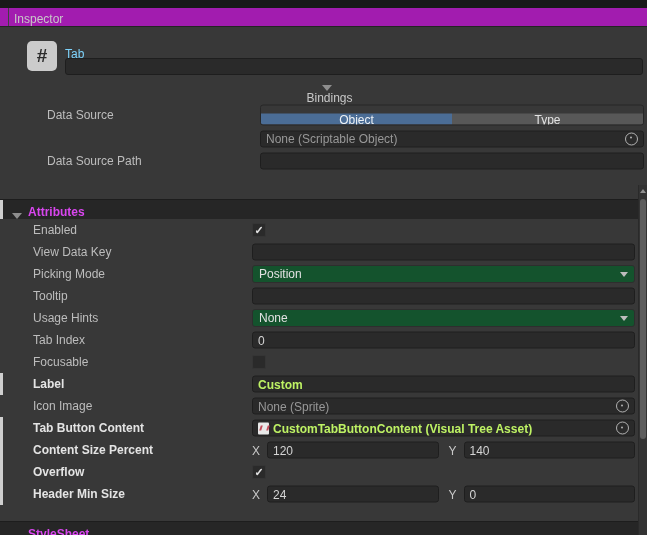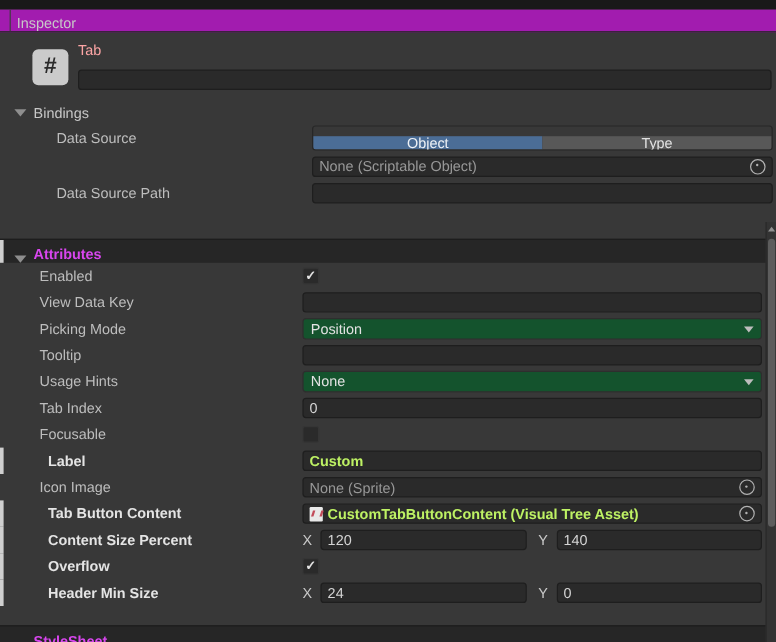--- a/index.html
+++ b/index.html
@@ -10,30 +10,30 @@
   }
   .top-strip{height:8px;background:#191919;}
   .tabbar{height:19px;background:#a21caf;display:flex;align-items:flex-end;border-bottom:1px solid #242424;box-sizing:border-box;}
   .tabbar .tab-sep{width:1px;height:100%;background:#3f3f3f;margin-left:8px;}
   .tab-label{padding-left:5px;color:#c8c8c8;}
 
   
   .go-header{position:relative;height:58px;}
   .go-icon{position:absolute;left:27px;top:14px;width:30px;height:30px;background:#cbcbcb;border-radius:5px;
     color:#2b2b2b;font-weight:700;font-size:19px;display:flex;align-items:center;justify-content:center;}
-  .go-title{position:absolute;left:65px;top:8px;color:#fca5a5;}
+  .go-title{position:absolute;left:65px;top:20px;color:#7dd3fc;}
   .go-name{position:absolute;left:65px;top:31px;right:4px;}
 
   .field{background:#2a2a2a;border:1px solid #1e1e1e;border-radius:3px;height:17px;
     display:flex;align-items:center;padding:0 5px;color:#d4d4d4;box-sizing:border-box;min-width:0;}
   .field .muted{color:#989898;}
   .grow{flex:1;}
 
   
-  .foldout-row{height:18px;display:flex;align-items:center;padding-left:12px;color:#c8c8c8;}
+  .foldout-row{height:18px;display:flex;align-items:center;padding-left:12px;color:#c8c8c8;flex-direction:column;}
   .tri-down{width:0;height:0;border-left:5px solid transparent;border-right:5px solid transparent;border-top:6px solid #8e8e8e;margin-right:6px;}
 
   
   .b-row{position:relative;height:24px;}
   .b-row.short{height:23px;}
   .b-row.path{height:22px;}
   .b-label{position:absolute;left:47px;top:50%;transform:translateY(-50%);color:#bdbdbd;}
   .b-value{position:absolute;left:260px;right:3px;top:50%;transform:translateY(-50%);display:flex;align-items:center;}
   .mode-group{display:flex;flex:1;height:19px;border-radius:3px;overflow:hidden;border:1px solid #272727;}
   .mode-btn{flex:1;display:flex;align-items:center;justify-content:center;background:#585858;color:#e2e2e2;cursor:default;margin-top:8px;}
@@ -41,21 +41,21 @@
   .spacer{height:11px;}
 
   
   .section-header{position:relative;height:20px;background:#262626;border-top:1px solid #1d1d1d;
     display:flex;align-items:flex-end;padding-left:12px;color:#d946ef;font-weight:700;box-sizing:border-box;margin-top:16px;}
   .override-bar{position:absolute;left:0;top:0;width:3px;height:100%;background:#cfcfcf;}
 
   
   .prop-row{position:relative;height:22px;text-decoration:underline;}
   .prop-label{position:absolute;left:33px;top:50%;transform:translateY(-50%);color:#bdbdbd;white-space:nowrap;}
-  .prop-row.ov .prop-label{color:#e4e4e4;font-weight:700;margin-left:7px;}
+  .prop-row.ov .prop-label{color:#e4e4e4;font-weight:700;}
   .prop-value{position:absolute;left:252px;right:12px;top:50%;transform:translateY(-50%);display:flex;align-items:center;min-width:0;}
 
   .checkbox{width:14px;height:14px;background:#2a2a2a;border:1px solid #353535;border-radius:2px;
     display:flex;align-items:center;justify-content:center;box-sizing:border-box;}
   .check{color:#e2e2e2;font-size:11px;font-weight:700;line-height:1;}
 
   .dropdown{flex:1;height:18px;background:#14532d;border:1px solid #2e2e2e;border-radius:3px;
     display:flex;align-items:center;padding:0 6px;color:#e2e2e2;box-sizing:border-box;min-width:0;}
   .dd-arrow{margin-left:auto;width:0;height:0;border-left:4px solid transparent;border-right:4px solid transparent;border-top:5px solid #bdbdbd;}
 

